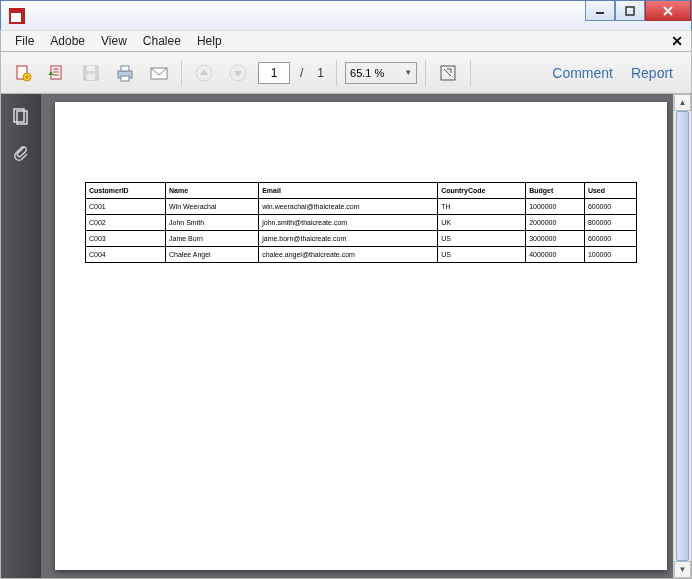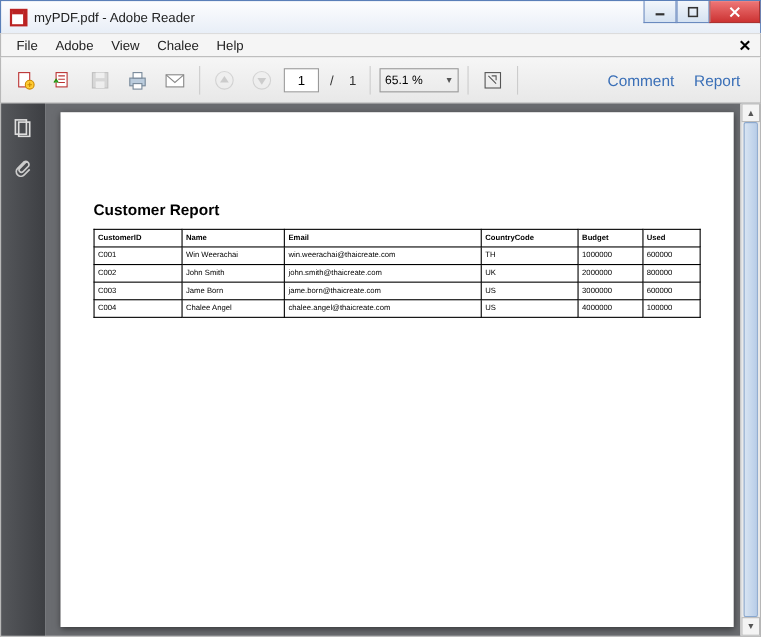--- a/index.html
+++ b/index.html
@@ -52,21 +52,20 @@
 .doc-table th { font-weight: bold; }
 
 
 svg { display: block; }
 </style>
 </head>
 <body>
 
 <div class="titlebar">
   <div class="app-icon"></div>
-  <div class="titlebar-text">myPDF.pdf - Adobe Reader</div>
   <div class="win-controls">
     <div class="win-btn win-min">
       <svg width="10" height="10">
           <rect x="1" y="6" width="8" height="2" fill="#333"></rect>
         </svg>
     </div>
     <div class="win-btn win-max">
       <svg width="10" height="10">
           <rect x="1" y="1" width="8" height="8" fill="none" stroke="#333" stroke-width="1.5"></rect>
         </svg>
@@ -167,21 +166,20 @@
         </svg>
     </div>
     <div class="side-icon">
       <svg width="18" height="18">
           <path d="M12 4 L6 10 a2 2 0 0 0 3 3 L14 8 a3 3 0 0 0 -4 -4 L4 10 a4 4 0 0 0 6 6 l5 -5" fill="none" stroke="#ccc" stroke-width="1.5"></path>
         </svg>
     </div>
   </div>
   <div class="viewport">
     <div class="page">
-      <div class="doc-title">Customer Report</div>
       <table class="doc-table">
         <thead>
           <tr>
             <th>CustomerID</th>
             <th>Name</th>
             <th>Email</th>
             <th>CountryCode</th>
             <th>Budget</th>
             <th>Used</th>
           </tr>

